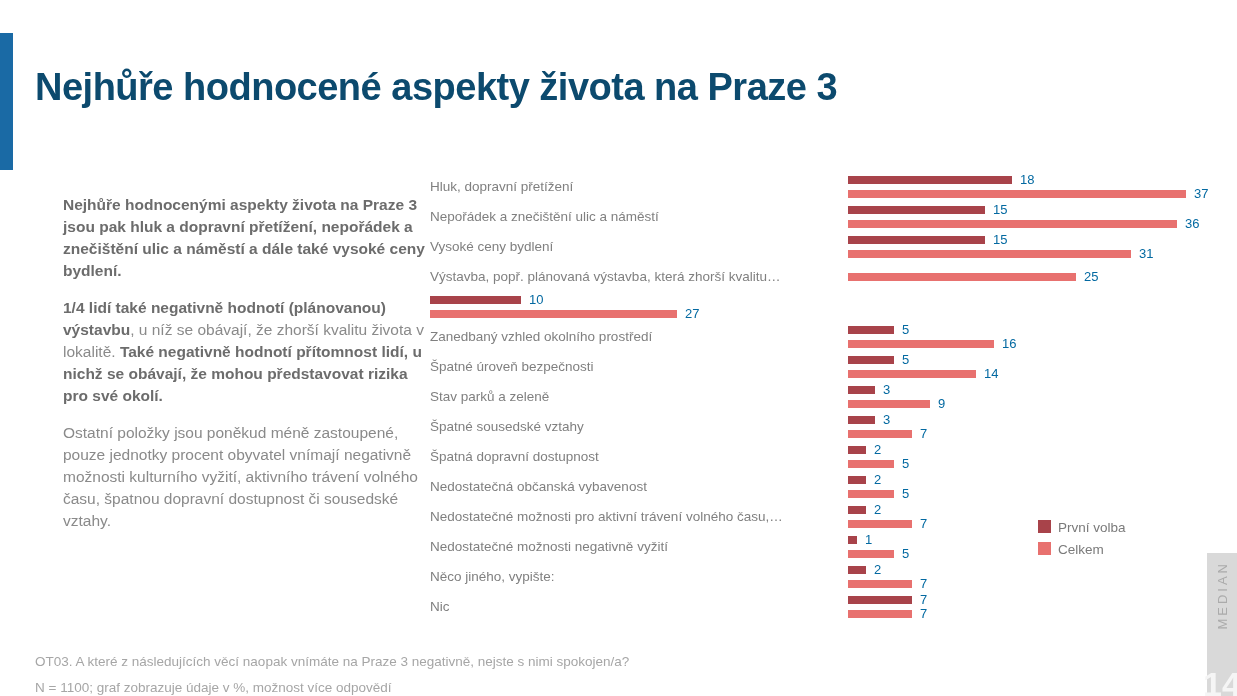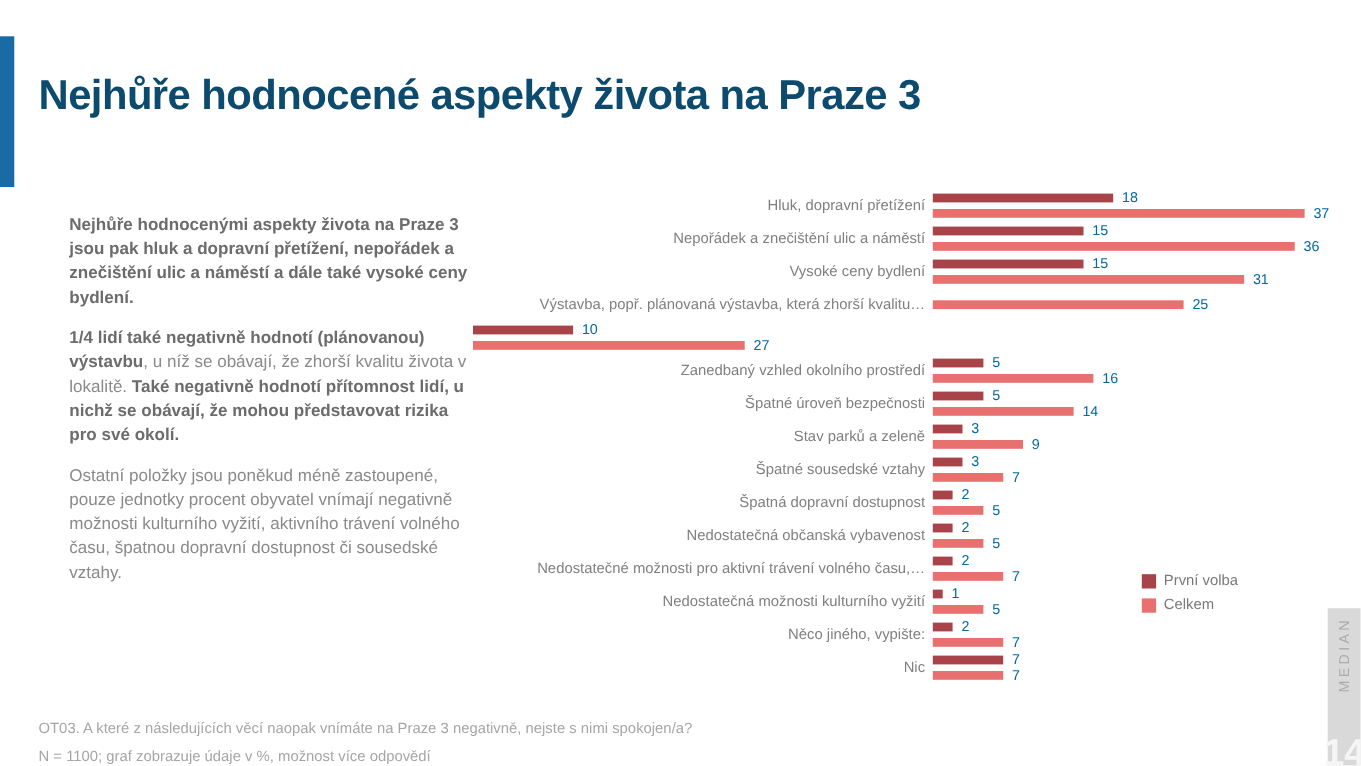--- a/index.html
+++ b/index.html
@@ -33,37 +33,36 @@
   
   .chart {
     position: absolute; left: 430px; top: 171px;
     width: 775px;
   }
   .chart-row {
     display: flex; height: 30px; align-items: center;
   }
   .chart-label {
     width: 418px; padding-right: 7px;
-    text-align: right;
     font-size: 13.5px; color: #808080;
     white-space: nowrap; overflow: hidden;
     flex: none;
   }
   .chart-bars { flex: none; width: 348px; padding-top: 1px; }
   .bar-line { display: flex; align-items: center; height: 14px; }
   .bar { height: 8px; flex: none; }
   .bar-value {
     margin-left: 8px;
     font-size: 13px; color: #0369a1;
     line-height: 1;
   }
   .legend {
     position: absolute; left: 1038px; top: 520px;
   }
-  .legend-item { display: flex; align-items: flex-end; margin-bottom: 7px; }
+  .legend-item { display: flex; align-items: flex-start; margin-bottom: 7px; }
   .legend-swatch { width: 13px; height: 13px; flex: none; margin-right: 7px; }
   .legend-label { font-size: 13.5px; color: #7a7a7a; white-space: nowrap; }
 
   .footer {
     position: absolute; left: 35px; top: 649px;
     font-size: 13.5px; color: #a6a6a6;
     line-height: 26px;
   }
 
   .side-strip {
@@ -245,21 +244,21 @@
           <div class="bar" style="width: 18px; background: rgb(168, 67, 74);"></div>
           <span class="bar-value">2</span>
         </div>
         <div class="bar-line">
           <div class="bar" style="width: 64px; background: rgb(232, 113, 111);"></div>
           <span class="bar-value">7</span>
         </div>
       </div>
     </div>
     <div class="chart-row">
-      <div class="chart-label">Nedostatečná možnosti kulturního vyžití</div>
+      <div class="chart-label">Nedostatečné možnosti negativně vyžití</div>
       <div class="chart-bars">
         <div class="bar-line">
           <div class="bar" style="width: 9px; background: rgb(168, 67, 74);"></div>
           <span class="bar-value">1</span>
         </div>
         <div class="bar-line">
           <div class="bar" style="width: 46px; background: rgb(232, 113, 111);"></div>
           <span class="bar-value">5</span>
         </div>
       </div>

